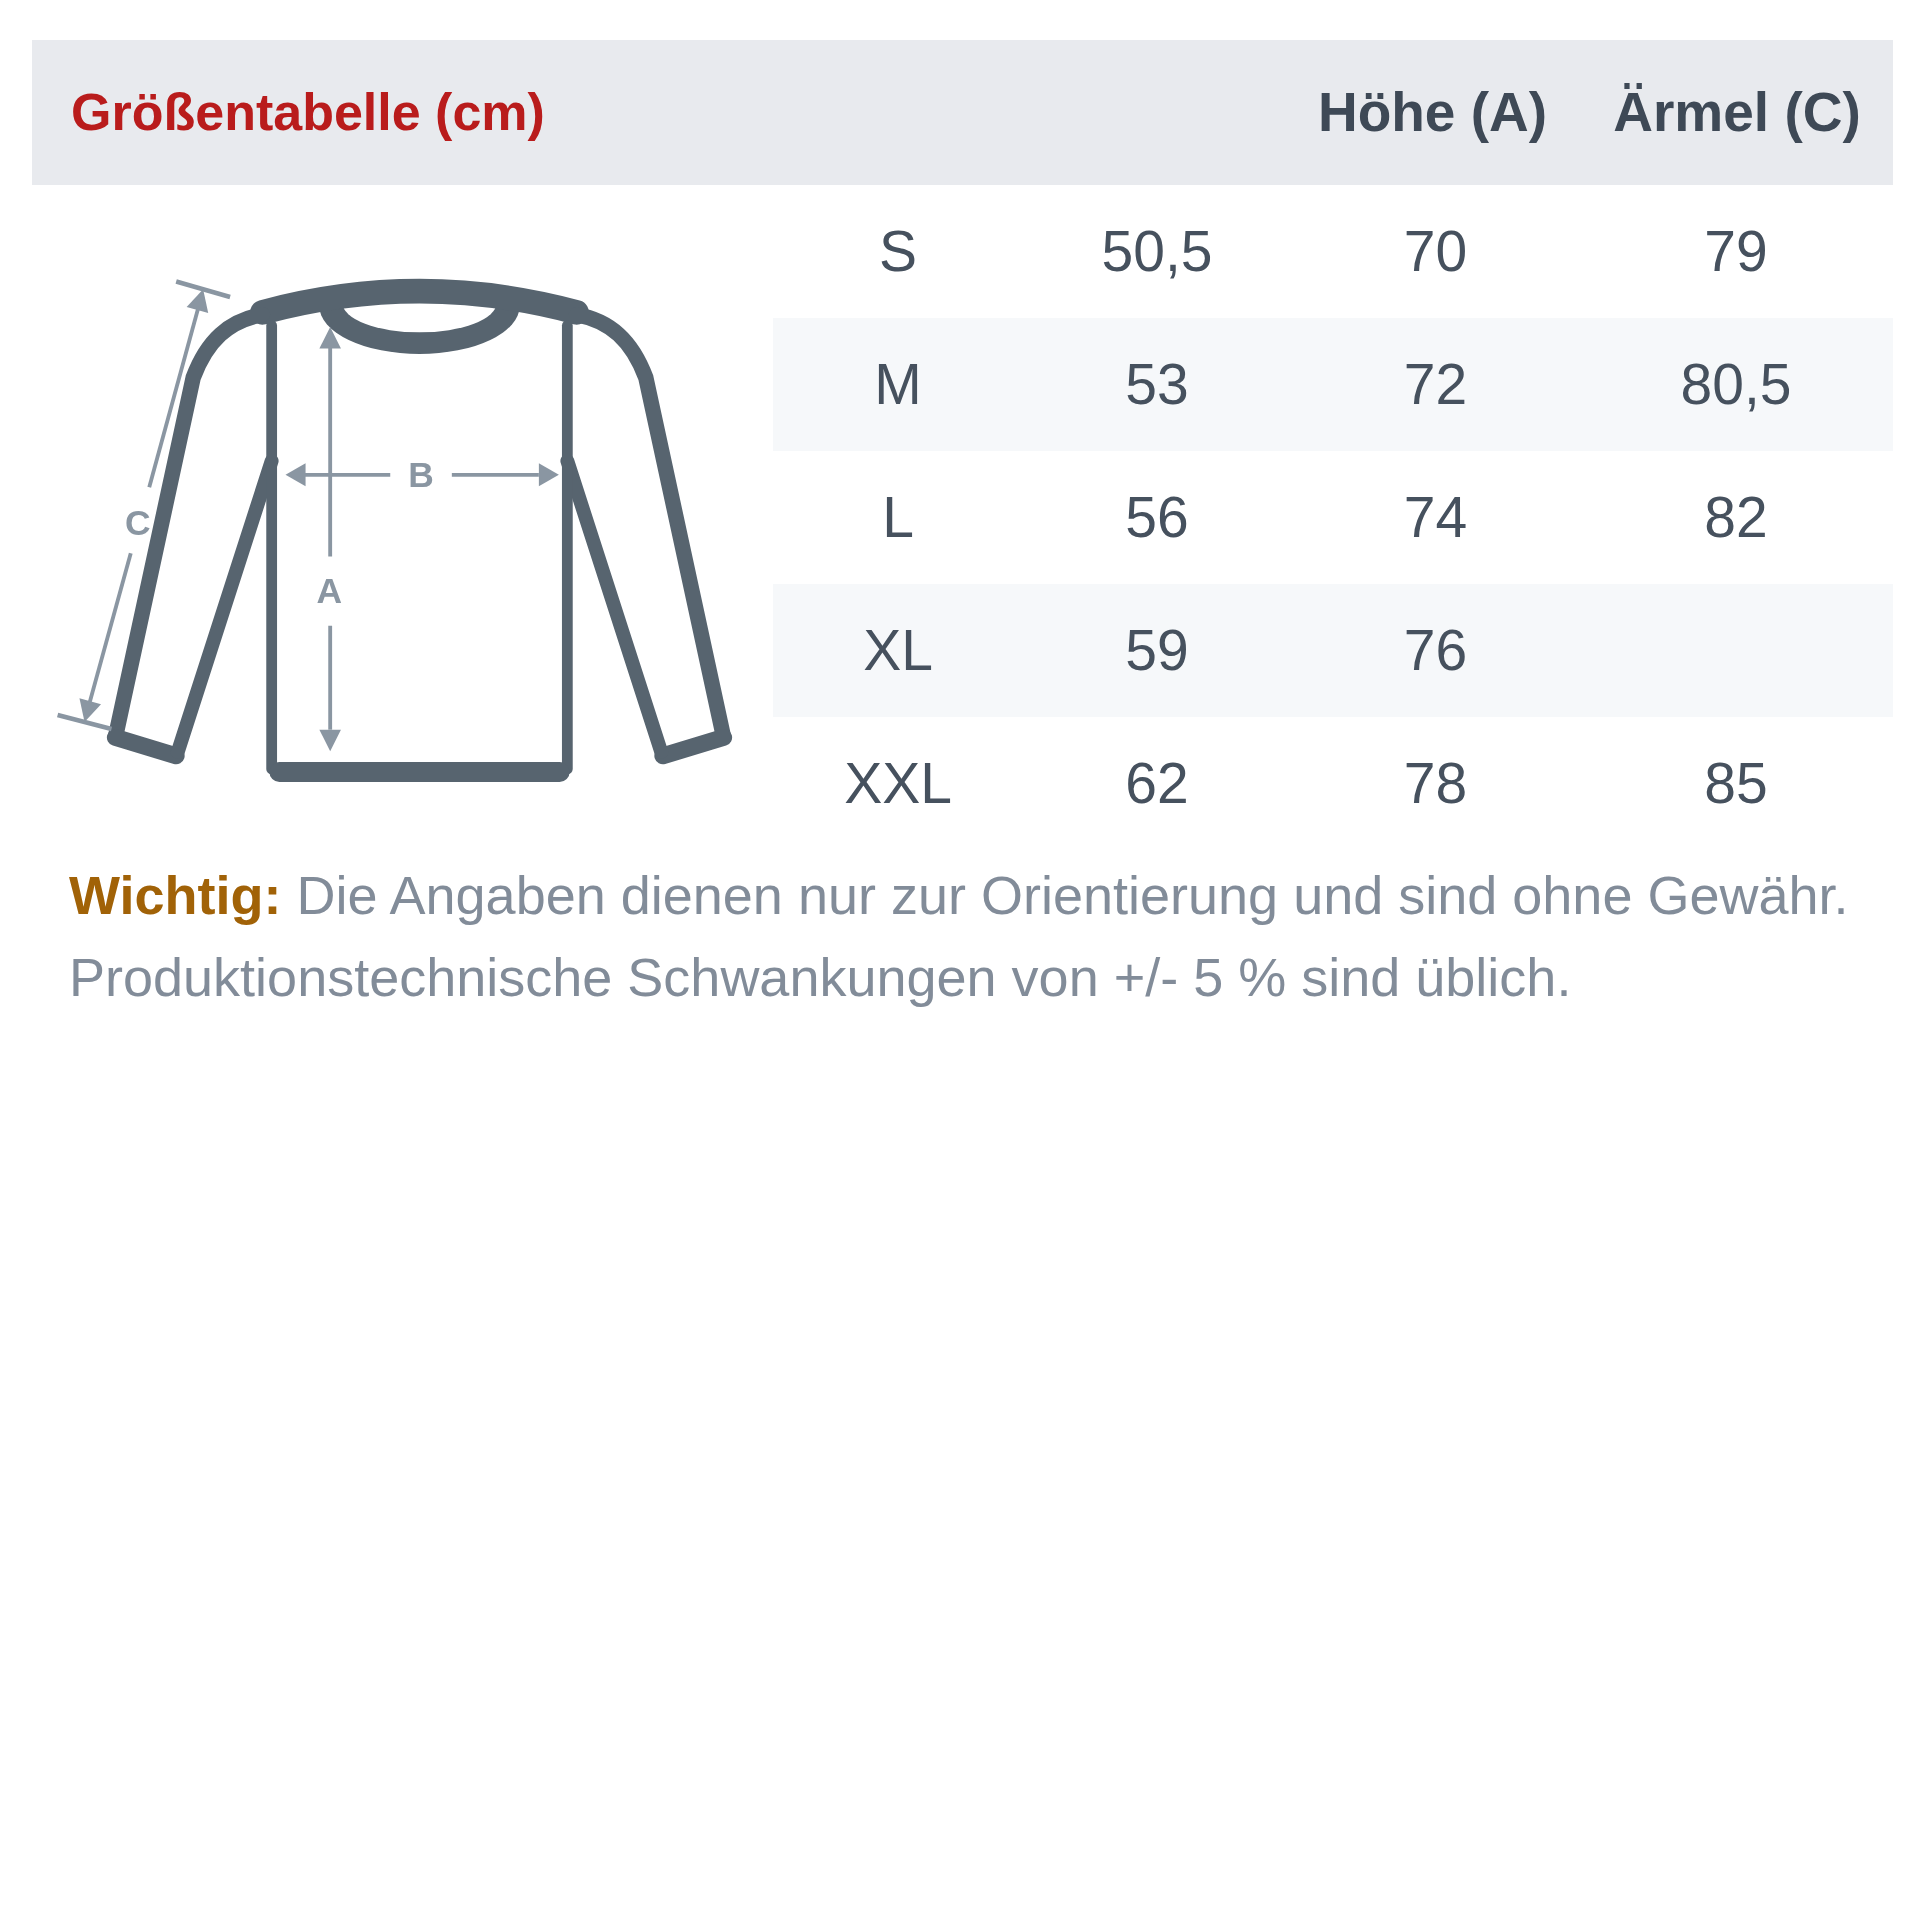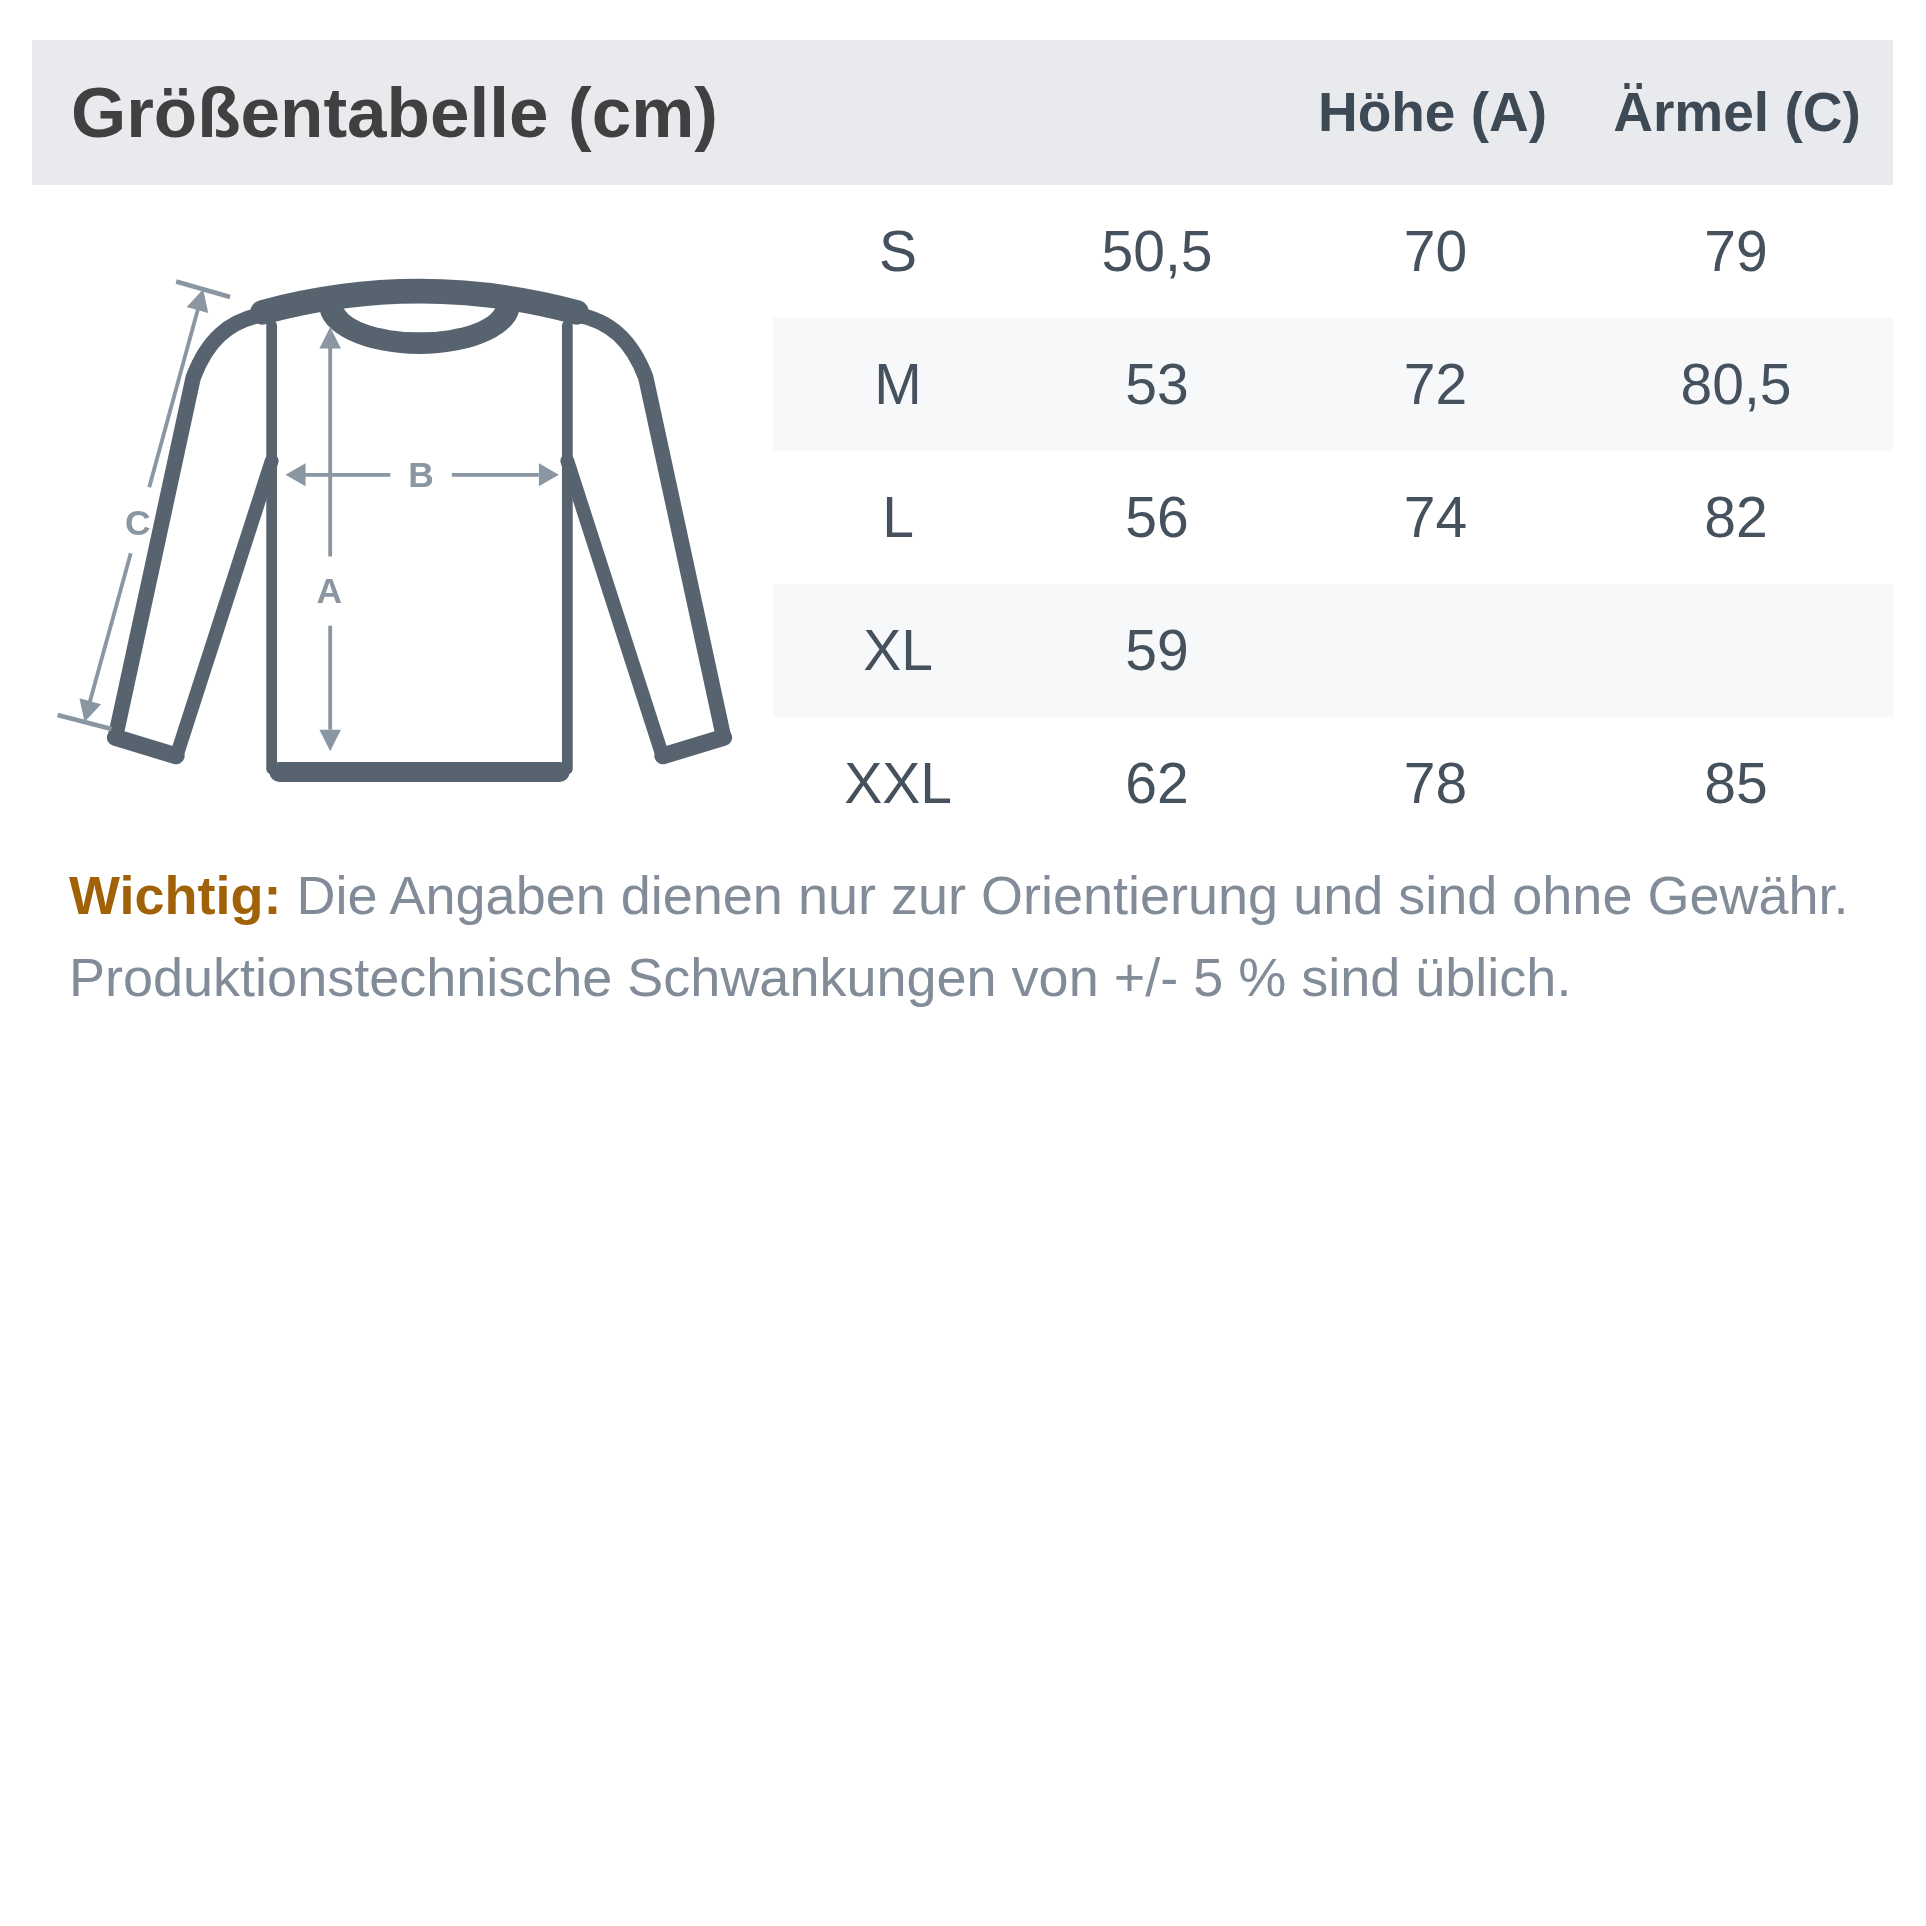--- a/index.html
+++ b/index.html
@@ -7,21 +7,21 @@
     position:relative;width:1926px;height:1926px;background:#ffffff;overflow:hidden;
     font-family:"Liberation Sans", sans-serif;
   }
   
   .header-bar{
     position:absolute;left:32px;top:40px;width:1861px;height:145px;
     background:#e8eaee;
   }
   .header-title{
     position:absolute;left:39px;top:0;height:164px;line-height:145px;
-    font-size:71px;font-weight:bold;color:#404040;white-space:nowrap;
+    font-size:52px;font-weight:bold;color:#b91c1c;white-space:nowrap;
   }
   .col-head{
     position:absolute;top:0;height:145px;line-height:145px;
     font-size:55px;font-weight:bold;color:#3e4956;text-align:center;white-space:nowrap;
   }
   .col-head.c1{left:992px;width:268px;}
   .col-head.c2{left:1256px;width:289px;}
   .col-head.c3{left:1549px;width:312px;}
   
   .size-table{position:absolute;left:773px;top:185px;width:1120px;}
@@ -73,20 +73,21 @@
     </div>
     <div class="trow">
       <div class="tcell size">L</div>
       <div class="tcell v1">56</div>
       <div class="tcell v2">74</div>
       <div class="tcell v3">82</div>
     </div>
     <div class="trow striped">
       <div class="tcell size">XL</div>
       <div class="tcell v1">59</div>
+      <div class="tcell v2">76</div>
     </div>
     <div class="trow">
       <div class="tcell size">XXL</div>
       <div class="tcell v1">62</div>
       <div class="tcell v2">78</div>
       <div class="tcell v3">85</div>
     </div>
   </div>
 
   <svg class="diagram" viewBox="0 0 1000 900">

